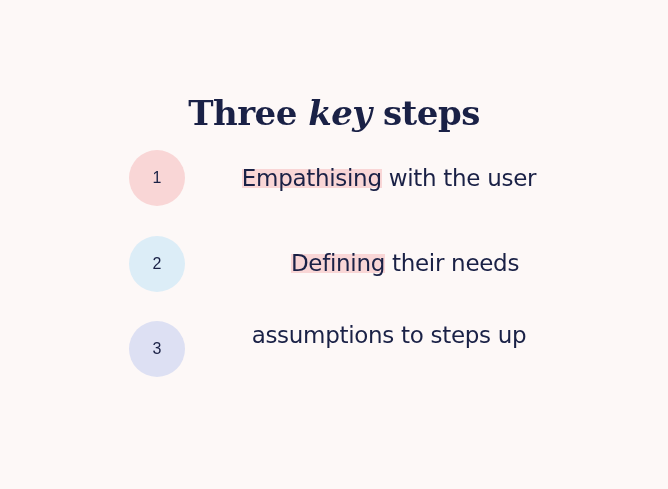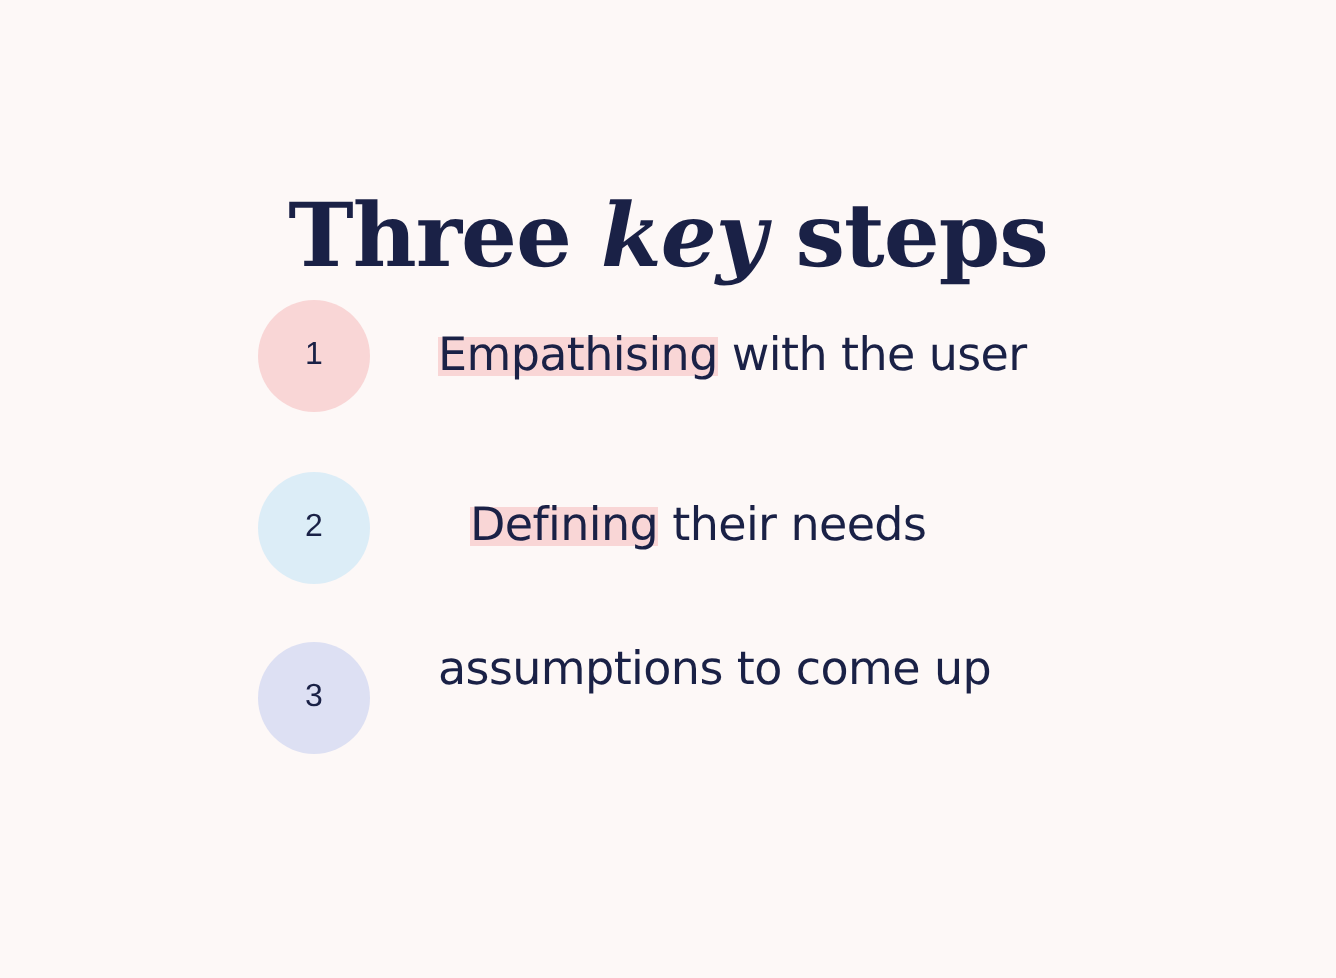--- a/index.html
+++ b/index.html
@@ -14,21 +14,21 @@
       overflow: hidden;
       color: #1a2146;
     }
     .title {
       position: absolute;
       left: 0;
       width: 668px;
       top: 66px;
       text-align: center;
       font-family: "DejaVu Serif", serif;
-      font-size: 44px;
+      font-size: 34px;
       line-height: 48px;
       color: #1a2146;
       letter-spacing: -0.5px;
     }
     .title em {
       font-style: italic;
     }
     .step {
       position: absolute;
       left: 129px;
@@ -48,20 +48,21 @@
     }
     .step-text {
       position: absolute;
       left: 90px;
       width: 340px;
       font-family: "DejaVu Sans", sans-serif;
       font-size: 23px;
       line-height: 32px;
       color: #1a2146;
       letter-spacing: -0.3px;
+      text-align: center;
     }
     .hl {
       background: linear-gradient(to bottom, transparent 0%, transparent 14%, #f9d6d6 14%, #f9d6d6 88%, transparent 88%);
     }
   </style>
 </head>
 <body>
 
 <h1 class="title"><span>Three </span><em>key</em><span> steps</span></h1>
 
@@ -81,15 +82,15 @@
   <div class="step-text" style="top:11px;padding-left:16px;">
     <span class="hl">Defining</span><span> their needs</span>
   </div>
 </div>
 
 <div class="step" style="top:321px;">
   <div class="circle" style="background:#dde0f3;">
     <span>3</span>
   </div>
   <div class="step-text" style="top:-2px;">
-    <div>assumptions to come up</div>
+    <div>assumptions to steps up</div>
   </div>
 </div>
 
 </body></html>

